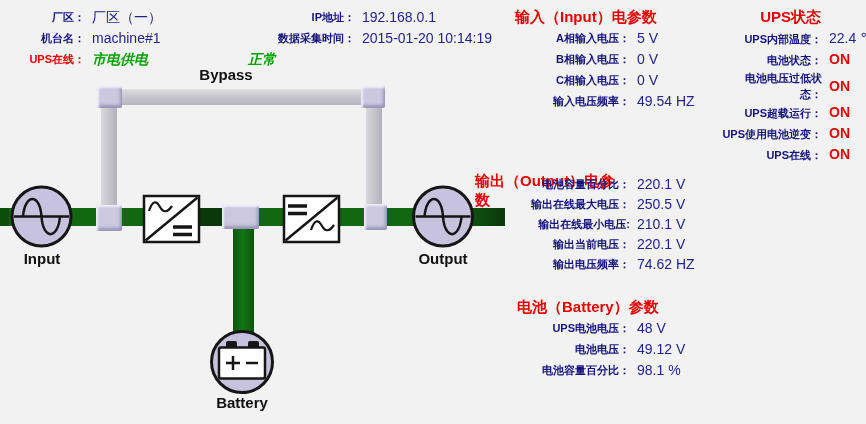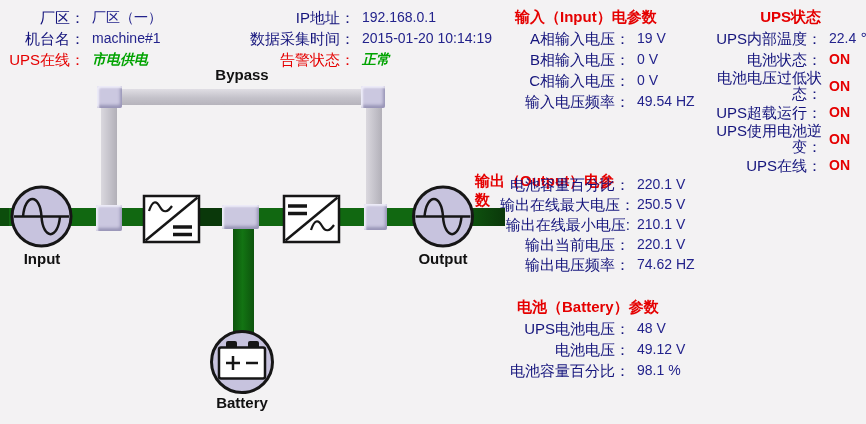--- a/index.html
+++ b/index.html
@@ -4,21 +4,21 @@
 <style>
   html,body{margin:0;padding:0;}
   body{
     width:866px;height:424px;position:relative;overflow:hidden;
     background:#f3f2f3;
     font-family:"Liberation Sans","DejaVu Sans",sans-serif;
   }
   
   .col{position:absolute;}
   .row{display:flex;align-items:center;height:21px;white-space:nowrap;}
-  .row .lbl{font-weight:normal;color:#14147c;font-size:15px;text-align:right;margin-right:7px;line-height:15px;}
+  .row .lbl{font-weight:bold;color:#14147c;font-size:11px;text-align:right;margin-right:7px;line-height:15px;}
   .row .val{color:#23238c;font-size:14px;line-height:15px;}
   .row .lbl.red{color:#e50000;}
   .row .val.green{color:#00a300;font-weight:bold;font-style:italic;}
   .row .val.redval{color:#e50000;font-weight:bold;}
   .col-plant .lbl{width:85px;}
   .col-net  .lbl{width:107px;}
   .col-input .lbl,.col-output .lbl,.col-battery .lbl{width:130px;}
   .col-ups .lbl{width:134px;white-space:pre-line;line-height:16px;}
   .col-ups .row{min-height:21px;height:auto;}
   .col-output .row{height:20px;}
@@ -55,30 +55,29 @@
 <div class="col col-net" style="left:248px;top:7px;">
   <div class="row">
     <span class="lbl">IP地址：</span>
     <span class="val">192.168.0.1</span>
   </div>
   <div class="row">
     <span class="lbl">数据采集时间：</span>
     <span class="val">2015-01-20 10:14:19</span>
   </div>
   <div class="row">
-    <span class="lbl red">告警状态：</span>
     <span class="val green">正常</span>
   </div>
 </div>
 
 <div class="sec-title" style="left:515px;top:9px;">输入（Input）电参数</div>
 <div class="col col-input" style="left:500px;top:28px;">
   <div class="row">
     <span class="lbl">A相输入电压：</span>
-    <span class="val">19 V</span>
+    <span class="val">5 V</span>
   </div>
   <div class="row">
     <span class="lbl">B相输入电压：</span>
     <span class="val">0 V</span>
   </div>
   <div class="row">
     <span class="lbl">C相输入电压：</span>
     <span class="val">0 V</span>
   </div>
   <div class="row">
@@ -210,17 +209,17 @@
       <circle cx="242" cy="362" r="30.5" fill="#c7c3de" stroke="#161616" stroke-width="3"></circle>
       <rect x="226" y="341" width="11" height="10" rx="2" fill="#161616"></rect>
       <rect x="248" y="341" width="11" height="10" rx="2" fill="#161616"></rect>
       <rect x="219" y="347.5" width="46" height="31" rx="2" fill="#ffffff" stroke="#161616" stroke-width="2.5"></rect>
       <line x1="226" y1="363" x2="240" y2="363" stroke="#161616" stroke-width="2.5"></line>
       <line x1="233" y1="356" x2="233" y2="370" stroke="#161616" stroke-width="2.5"></line>
       <line x1="246" y1="363" x2="258" y2="363" stroke="#161616" stroke-width="2.5"></line>
     </g>
   </svg>
 
-  <div class="diagram-label" style="left:197px;top:66px;">Bypass</div>
+  <div class="diagram-label" style="left:181px;top:66px;">Bypass</div>
   <div class="diagram-label" style="left:-3px;top:250px;">Input</div>
   <div class="diagram-label" style="left:398px;top:250px;">Output</div>
   <div class="diagram-label" style="left:197px;top:394px;">Battery</div>
 </div>
 
 </body></html>

